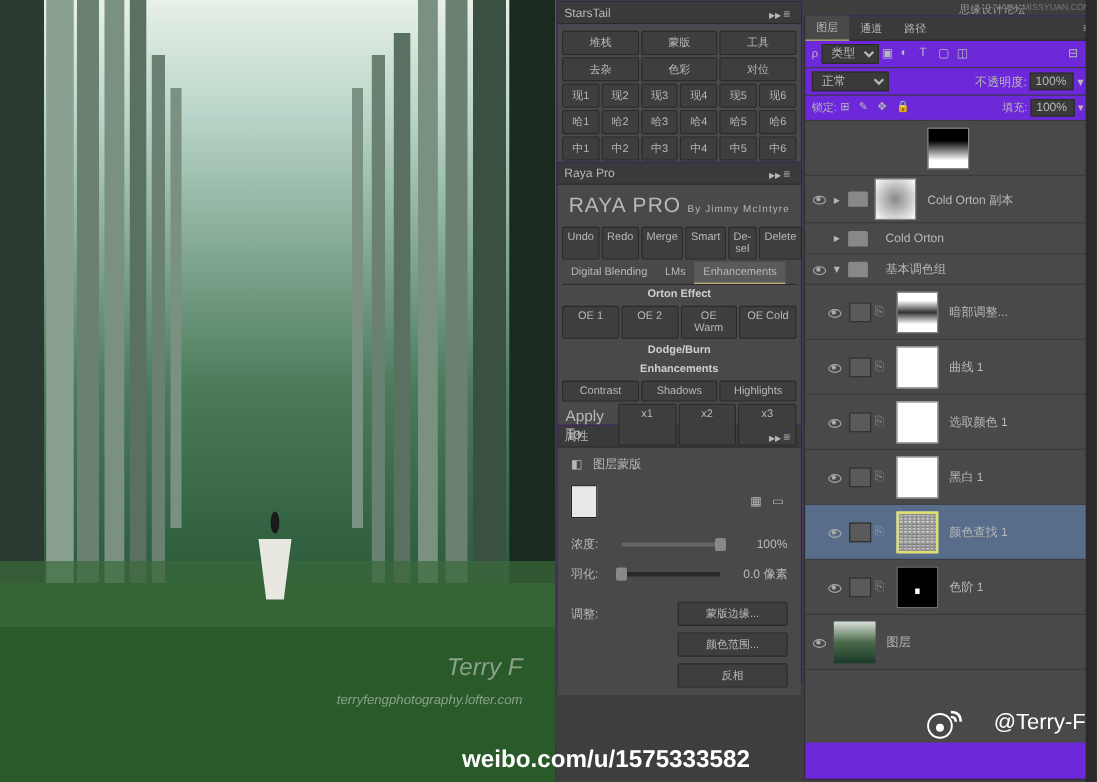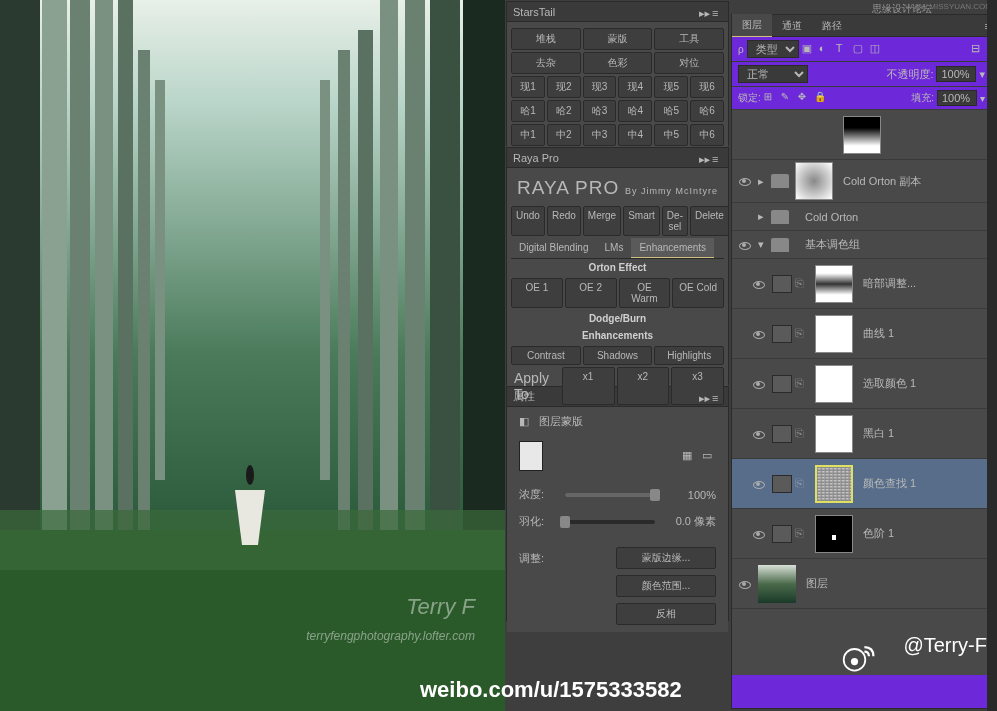--- a/index.html
+++ b/index.html
@@ -56,21 +56,21 @@
 .mask-dot{background:#000;position:relative}
 .mask-dot::after{content:"";position:absolute;left:45%;top:55%;width:4px;height:5px;background:#fff}
 .img-thumb{width:38px;height:38px;background:linear-gradient(180deg,#d8e0d8 0%,#4a6a4a 50%,#1a3a2a 100%)}
 .layer-name{margin-left:10px;font-size:11px;flex:1}
 .folder-row{min-height:28px}
 .folder-arrow{width:10px;margin-right:3px;cursor:pointer}
 .folder-icon{width:18px;height:14px;background:#888;border-radius:2px 2px 0 0;margin-right:6px}
 .watermark-top{position:absolute;top:2px;right:65px;font-size:10px;color:#999}
 .watermark-top2{position:absolute;top:2px;right:5px;font-size:8px;color:#777}
 .footer{position:absolute;bottom:8px;left:50%;transform:translateX(-30%);color:#fff;font-size:22px;font-weight:bold;z-index:10}
-.footer-at{position:absolute;bottom:54px;right:10px;color:#fff;font-size:20px;z-index:10}
+.footer-at{position:absolute;bottom:42px;right:10px;color:#fff;font-size:20px;z-index:10}
 .weibo-icon{position:absolute;bottom:35px;right:120px;width:36px;height:36px;z-index:10}
 .tool-icon{width:14px;height:14px;display:inline-block}
 .lock-icons{display:flex;gap:3px}
 .lock-icons span{width:14px;height:14px;cursor:pointer}
 </style>
 </head>
 <body>
 
 <div class="canvas">
   <svg width="505" height="711" style="position:absolute;left:0;top:0">

